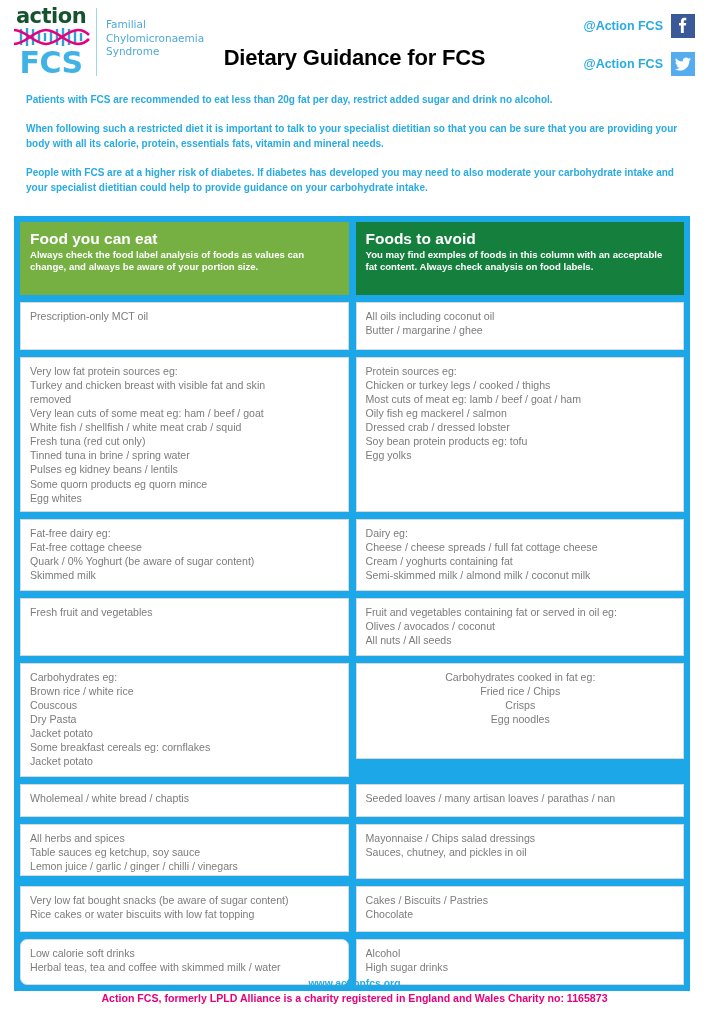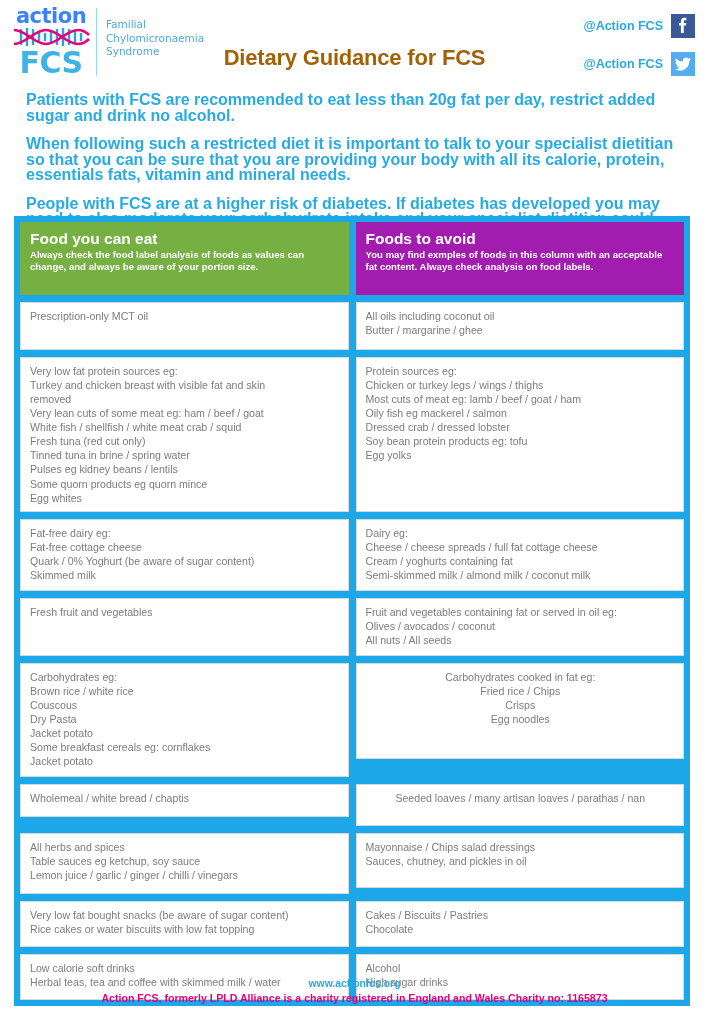--- a/index.html
+++ b/index.html
@@ -8,21 +8,21 @@
     background: #ffffff;
     font-family: "Liberation Sans", sans-serif;
     overflow: hidden;
   }
   .page { position: relative; width: 709px; height: 1024px; background: #fff; }
 
   
   .header { position: relative; height: 92px; padding: 6px 14px 0 12px; }
   .logo-block { position: absolute; left: 12px; top: 6px; width: 78px; }
   .logo-word {
-    font-size: 21px; font-weight: bold; color: #3b82f6;
+    font-size: 21px; font-weight: bold; color: #14532d;
     letter-spacing: -0.5px; line-height: 20px; text-align: center;
     font-family: "DejaVu Sans", sans-serif;
   }
   .logo-dna { width: 78px; height: 22px; display: block; }
   .logo-fcs {
     font-size: 30px; font-weight: bold; color: #3fb3e5;
     line-height: 30px; letter-spacing: -0.5px; text-align: center;
     font-family: "DejaVu Sans", sans-serif;
   }
   .logo-divider {
@@ -30,58 +30,58 @@
     width: 1px; height: 68px; background: #9cd6f0;
   }
   .logo-sub {
     position: absolute; left: 106px; top: 18px;
     font-size: 10.5px; line-height: 13.5px; color: #4fa9d8;
     font-family: "DejaVu Sans", sans-serif;
   }
   .main-title {
     position: absolute; left: 0; right: 0; top: 45px;
     text-align: center; font-size: 22px; font-weight: bold;
-    color: #a16207; letter-spacing: -0.2px;
+    color: #000000; letter-spacing: -0.2px;
   }
   .social { position: absolute; right: 14px; top: 12px; width: 130px; }
   .social-row {
     display: flex; align-items: center; justify-content: flex-end;
     gap: 8px; height: 28px; margin-bottom: 10px;
   }
   .social-handle {
     font-size: 12.5px; font-weight: bold; color: #29abe2; white-space: nowrap;
   }
   .social-icon {
     width: 24px; height: 24px; display: block; flex: 0 0 24px;
   }
 
   
   .intro { padding: 0 22px 0 26px; }
   .intro p {
-    color: #29abe2; font-size: 16px; font-weight: bold;
+    color: #29abe2; font-size: 10px; font-weight: bold;
     line-height: 15.5px; margin-bottom: 13px;
   }
   .intro p.gap { }
 
   
   .table-frame {
     position: absolute; left: 14px; top: 216px;
     width: 676px; background: #1ba7e8;
     padding: 6px; 
   }
   .row { display: flex; gap: 7px; margin-bottom: 7px; }
   .row:last-child { margin-bottom: 0; }
   .cell {
     flex: 1 1 0; background: #ffffff; border: 1px solid #d8d8d8;
     padding: 6px 8px 6px 9px; min-width: 0;
   }
   .cell.hdr { border: none; padding: 0; }
   .hdr-inner { padding: 7px 9px 21px 10px; height: 100%; }
   .hdr-green { background: #76b043; }
-  .hdr-red { background: #a21caf; }
+  .hdr-red { background: #15803d; }
   .hdr-title {
     color: #fff; font-size: 15.5px; font-weight: bold;
     line-height: 19px; margin-bottom: 1px;
   }
   .hdr-sub {
     color: #fff; font-size: 9.6px; font-weight: bold; line-height: 12.4px;
   }
   .cell ul { list-style: none; }
   .cell li {
     color: #7c7c7c; font-size: 10.6px; line-height: 14.1px;
@@ -200,21 +200,21 @@
               <li>Fresh tuna (red cut only)</li>
               <li>Tinned tuna in brine / spring water</li>
               <li>Pulses eg kidney beans / lentils</li>
               <li>Some quorn products eg quorn mince</li>
               <li>Egg whites</li>
             </ul>
           </div>
           <div class="cell" style="height: 155px;">
             <ul>
               <li>Protein sources eg:</li>
-              <li>Chicken or turkey legs / wings / thighs</li>
+              <li>Chicken or turkey legs / cooked / thighs</li>
               <li>Most cuts of meat  eg: lamb / beef / goat /  ham</li>
               <li>Oily fish eg mackerel / salmon</li>
               <li>Dressed crab / dressed lobster</li>
               <li>Soy bean protein products eg: tofu</li>
               <li>Egg yolks</li>
             </ul>
           </div>
         </div>
         <div class="row">
           <div class="cell" style="height: 72px;">
@@ -268,28 +268,28 @@
               <li>Egg noodles</li>
             </ul>
           </div>
         </div>
         <div class="row">
           <div class="cell" style="height: 33px;">
             <ul>
               <li>Wholemeal / white bread / chaptis</li>
             </ul>
           </div>
-          <div class="cell" style="height: 42px; text-align: center;">
+          <div class="cell" style="height: 33px;">
             <ul>
               <li>Seeded loaves / many artisan loaves / parathas / nan</li>
             </ul>
           </div>
         </div>
         <div class="row">
-          <div class="cell" style="height: 61px;">
+          <div class="cell" style="height: 52px;">
             <ul>
               <li>All herbs and spices</li>
               <li>Table sauces eg ketchup, soy sauce</li>
               <li>Lemon juice / garlic / ginger / chilli / vinegars</li>
             </ul>
           </div>
           <div class="cell" style="height: 55px;">
             <ul>
               <li>Mayonnaise / Chips salad dressings</li>
               <li>Sauces, chutney, and pickles in oil</li>
@@ -304,21 +304,21 @@
             </ul>
           </div>
           <div class="cell" style="height: 46px;">
             <ul>
               <li>Cakes / Biscuits / Pastries</li>
               <li>Chocolate</li>
             </ul>
           </div>
         </div>
         <div class="row">
-          <div class="cell" style="height: 46px;">
+          <div class="cell" style="height: 46px; border-radius: 7px;">
             <ul>
               <li>Low calorie soft drinks</li>
               <li>Herbal teas, tea and coffee with skimmed milk / water</li>
             </ul>
           </div>
           <div class="cell" style="height: 46px;">
             <ul>
               <li>Alcohol</li>
               <li>High sugar drinks</li>
             </ul>

